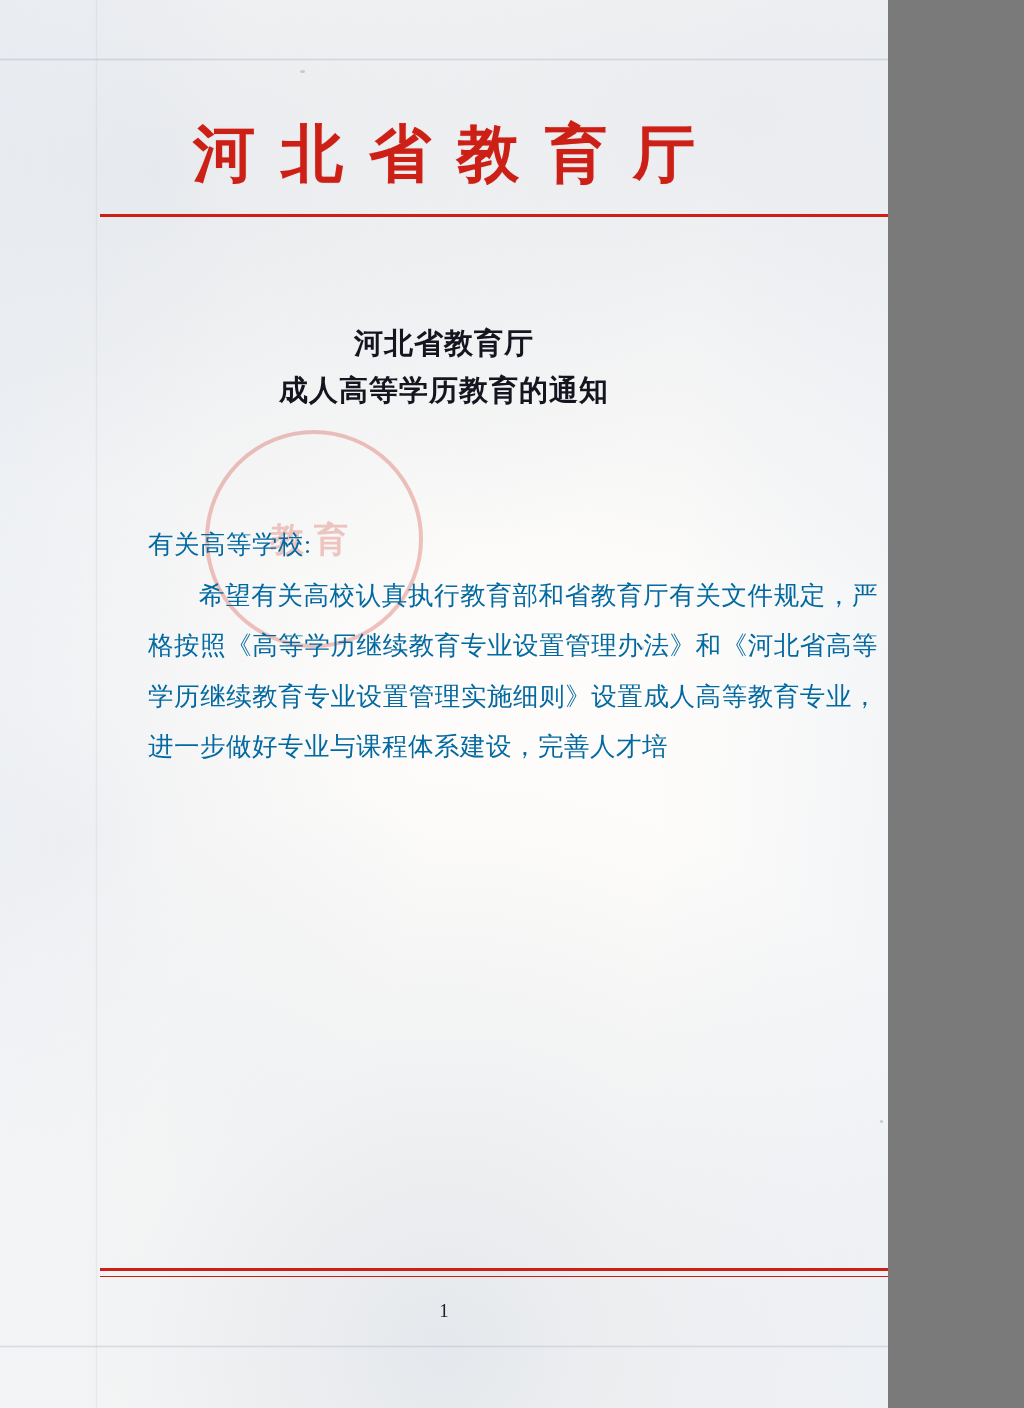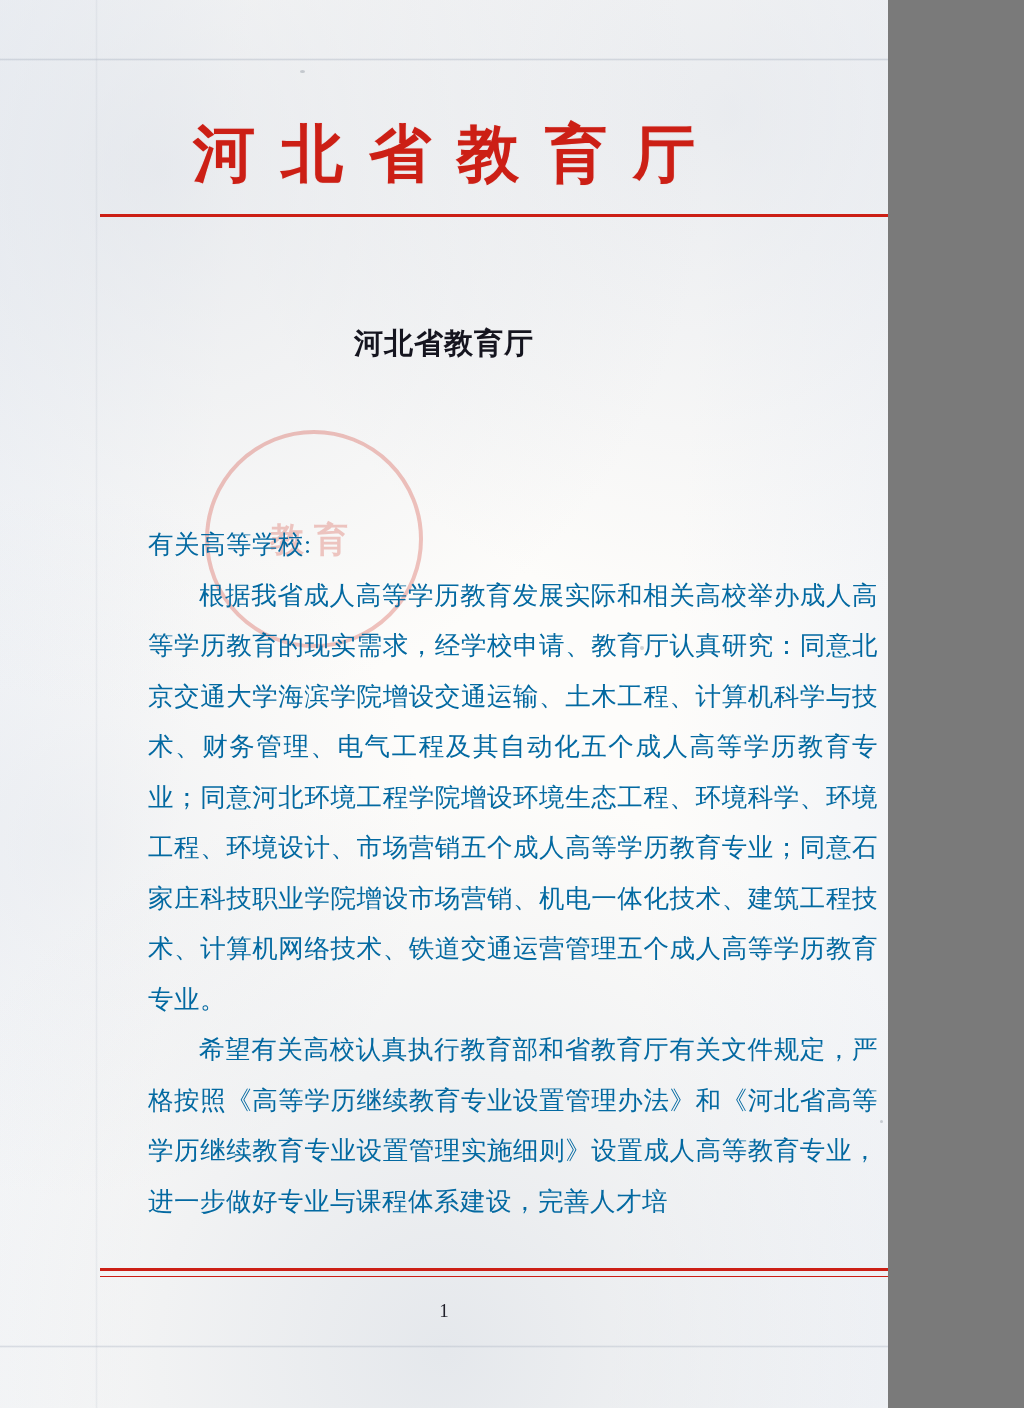--- a/index.html
+++ b/index.html
@@ -183,29 +183,29 @@
 
     <div class="masthead">
       <div class="masthead-title">河北省教育厅</div>
     </div>
 
     <div class="rule-red top"></div>
 
 
     <div class="title-block">
       <div>河北省教育厅</div>
+      <div>成人高等学历教育的通知</div>
     </div>
 
     <div class="seal">
       <div class="seal-text">教育</div>
     </div>
 
     <div class="body-text">
       <p>有关高等学校:</p>
-      <p class="indent">根据我省成人高等学历教育发展实际和相关高校举办成人高等学历教育的现实需求，经学校申请、教育厅认真研究：同意北京交通大学海滨学院增设交通运输、土木工程、计算机科学与技术、财务管理、电气工程及其自动化五个成人高等学历教育专业；同意河北环境工程学院增设环境生态工程、环境科学、环境工程、环境设计、市场营销五个成人高等学历教育专业；同意石家庄科技职业学院增设市场营销、机电一体化技术、建筑工程技术、计算机网络技术、铁道交通运营管理五个成人高等学历教育专业。</p>
       <p class="indent">希望有关高校认真执行教育部和省教育厅有关文件规定，严格按照《高等学历继续教育专业设置管理办法》和《河北省高等学历继续教育专业设置管理实施细则》设置成人高等教育专业，进一步做好专业与课程体系建设，完善人才培</p>
     </div>
 
     <div class="rule-red bottom-1"></div>
     <div class="rule-red bottom-2"></div>
 
     <div class="page-number">1</div>
   </div>
 </div>
 

